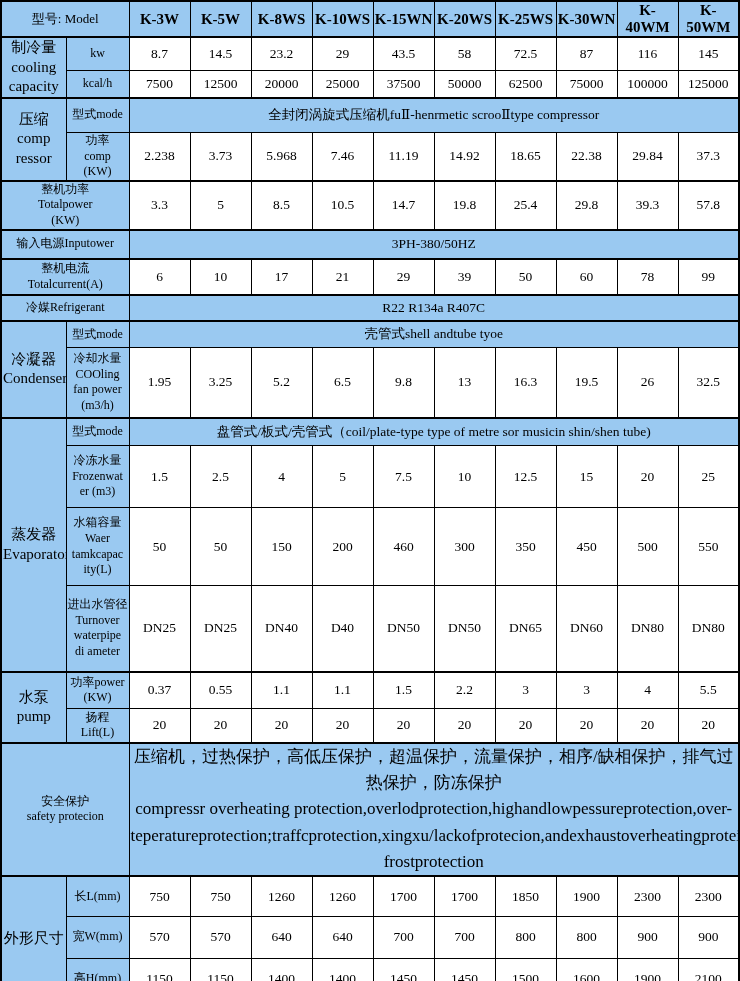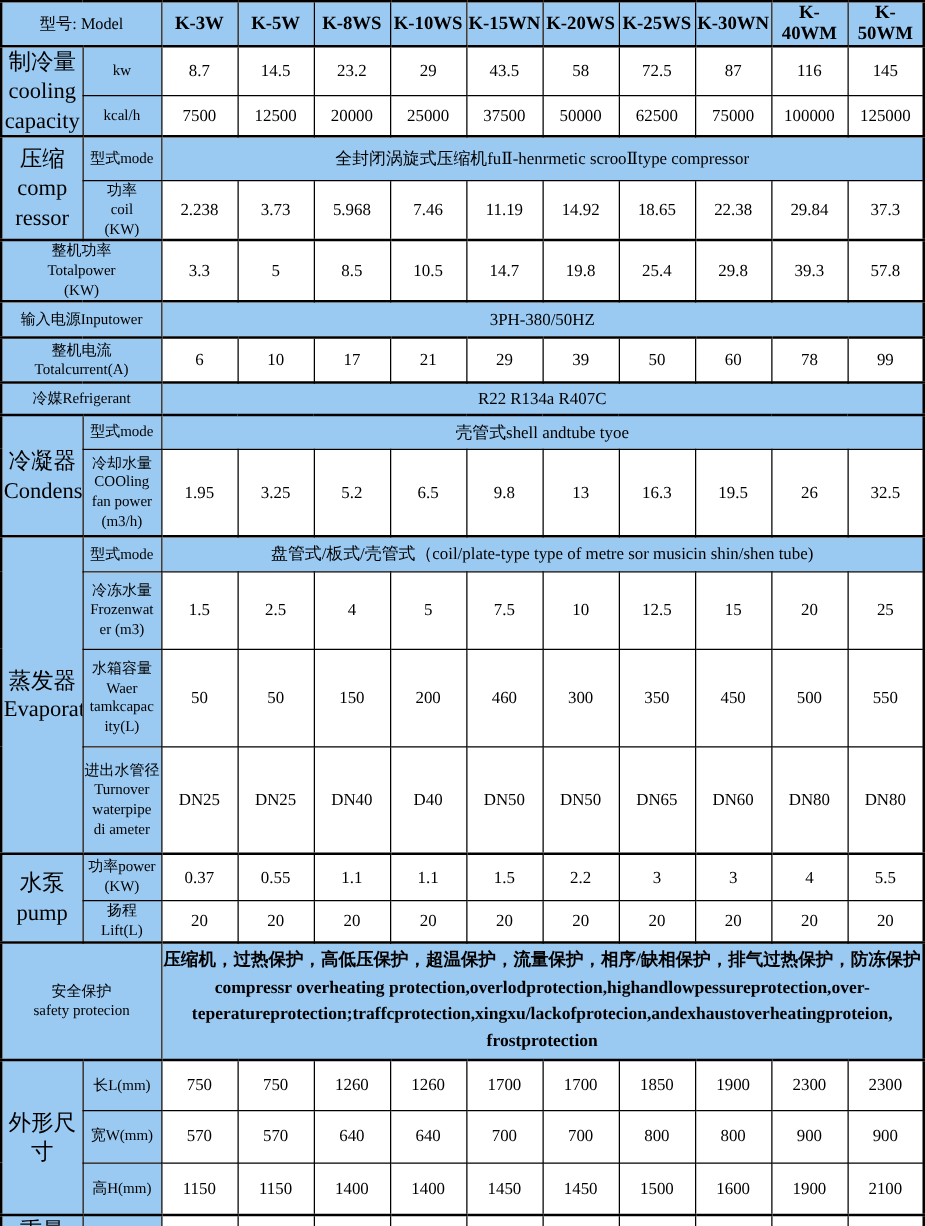--- a/index.html
+++ b/index.html
@@ -13,26 +13,26 @@
   table.spec{width:740px;table-layout:fixed;border-collapse:collapse;border:2px solid var(--grid-black);}
   table.spec td{
     border:1px solid var(--grid-black);
     padding:0 1px;
     text-align:center;
     vertical-align:middle;
     overflow:hidden;
   }
   tr.sec td{border-top:2px solid var(--grid-black);}
   .lbl{background:var(--cell-blue);white-space:pre-line;font-size:12px;line-height:1.3;}
-  .grp{font-size:18px;margin-top:20px;}
+  .grp{font-size:15px;margin-top:20px;}
   .hdr{font-size:13px;}
   .mdl{background:var(--cell-blue);font-size:15px;font-weight:bold;}
   .v{background:#ffffff;font-size:13.5px;}
   .full{background:var(--cell-blue);font-size:13.5px;}
-  .safety{font-size:14px;line-height:1.55;padding:2px 6px;font-weight:bold;}
+  .safety{font-size:17px;line-height:1.55;padding:2px 6px;}
   .notes{padding:5px 0 0 2px;}
   .note{display:flex;align-items:center;margin-bottom:2px;height:17px;}
   .arrow{display:inline-flex;align-items:center;flex:0 0 auto;margin-right:2px;}
   .arrow .tail{width:56px;height:6px;background:var(--arrow-navy);}
   .arrow .head{width:0;height:0;border-top:8px solid transparent;border-bottom:8px solid transparent;border-left:22px solid var(--arrow-navy);}
   .note-text{color:var(--note-red);font-size:17px;line-height:1;white-space:nowrap;}
 </style>
 </head>
 <body>
 
@@ -100,21 +100,21 @@
 
     <tr class="sec" style="height:35px">
       <td class="lbl grp" rowspan="2">压缩
 comp
 ressor</td>
       <td class="lbl">型式mode</td>
       <td class="full" colspan="10">全封闭涡旋式压缩机fuⅡ-henrmetic scrooⅡtype compressor</td>
     </tr>
     <tr style="height:47px">
       <td class="lbl">功率
-coil
+comp
 (KW)</td>
       <td class="v">2.238</td>
           <td class="v">3.73</td>
           <td class="v">5.968</td>
           <td class="v">7.46</td>
           <td class="v">11.19</td>
           <td class="v">14.92</td>
           <td class="v">18.65</td>
           <td class="v">22.38</td>
           <td class="v">29.84</td>

